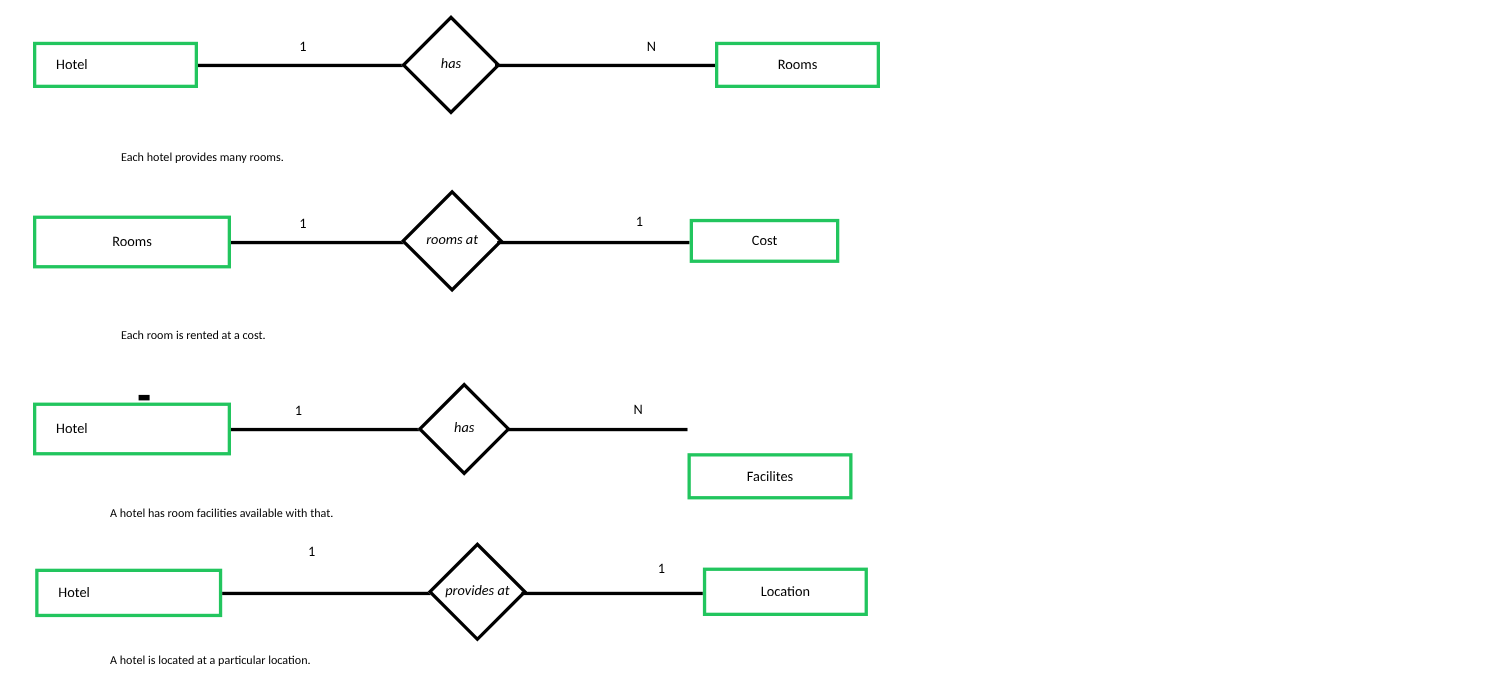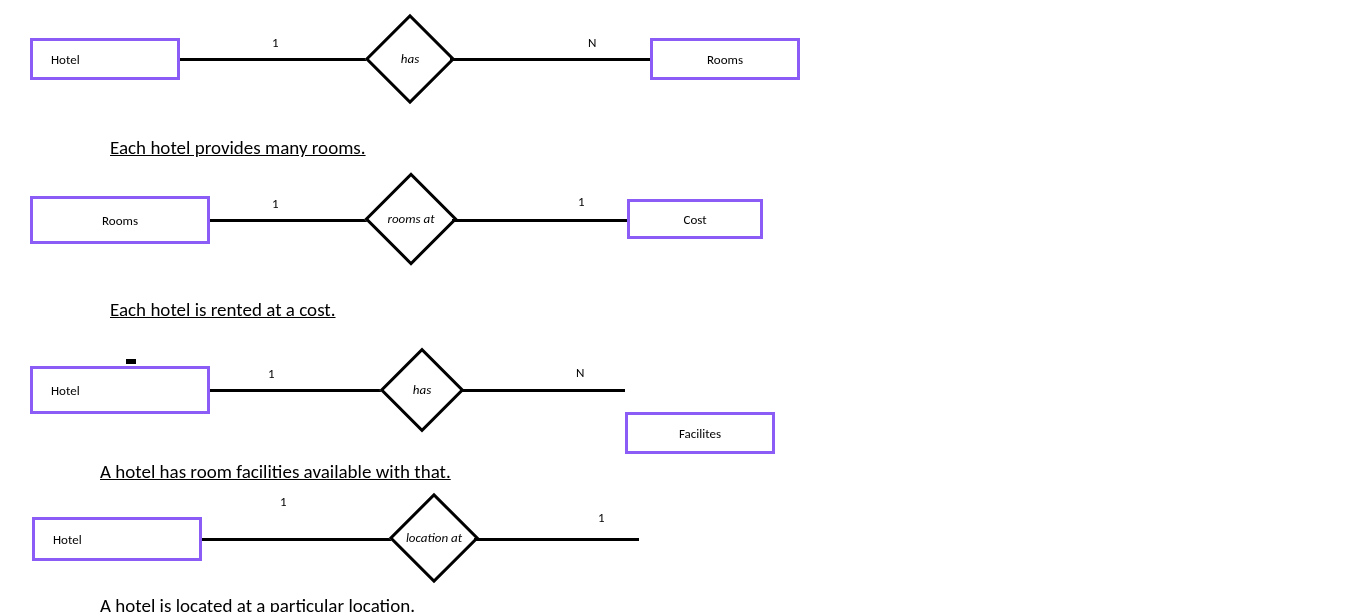--- a/index.html
+++ b/index.html
@@ -10,21 +10,21 @@
     font-size: 13px;
     color: #000;
   }
   .canvas {
     position: relative;
     width: 1360px;
     height: 612px;
   }
   .entity {
     position: absolute;
-    border: 3px solid #8b5cf6;
+    border: 3px solid #22c55e;
     background: #fff;
     box-sizing: border-box;
     display: flex;
     align-items: center;
     padding-left: 18px;
   }
   .entity.center {
     justify-content: center;
     padding-left: 0;
   }
@@ -55,22 +55,21 @@
     position: absolute;
     height: 3px;
     background: #000;
   }
   .cardlabel {
     position: absolute;
     font-size: 13px;
   }
   .caption {
     position: absolute;
-    font-size: 19px;
-    text-decoration: underline;
+    font-size: 11px;
   }
 </style>
 </head>
 <body>
 
 <div class="canvas">
 
   <div class="entity" style="left:30px; top:38px; width:150px; height:42px;">
     <span>Hotel</span>
   </div>
@@ -94,21 +93,21 @@
   <span class="cardlabel" style="left:272px; top:196px;">1</span>
   <div class="diamond-wrap" style="left:378px; top:186px; width:66px; height:66px;">
     <div class="diamond"></div>
     <div class="diamond-label" style="line-height:1.05;">rooms at</div>
   </div>
   <div class="hline" style="left:452px; top:219px; width:175px;"></div>
   <span class="cardlabel" style="left:578px; top:194px;">1</span>
   <div class="entity center" style="left:627px; top:199px; width:136px; height:40px;">
     <span>Cost</span>
   </div>
-  <div class="caption" style="left:110px; top:298px;">Each hotel is rented at a cost.</div>
+  <div class="caption" style="left:110px; top:298px;">Each room is rented at a cost.</div>
 
   <div class="entity" style="left:30px; top:366px; width:180px; height:48px;">
     <span>Hotel</span>
   </div>
 
   <div class="hline" style="left:126px; top:359px; width:10px; height:5px;"></div>
   <div class="hline" style="left:210px; top:389px; width:175px;"></div>
   <span class="cardlabel" style="left:268px; top:366px;">1</span>
   <div class="diamond-wrap" style="left:392px; top:360px; width:60px; height:60px;">
     <div class="diamond"></div>
@@ -121,19 +120,22 @@
   </div>
   <div class="caption" style="left:100px; top:460px;">A hotel has room facilities available with that.</div>
 
   <div class="entity" style="left:32px; top:517px; width:170px; height:44px;">
     <span>Hotel</span>
   </div>
   <div class="hline" style="left:202px; top:538px; width:192px;"></div>
   <span class="cardlabel" style="left:280px; top:494px;">1</span>
   <div class="diamond-wrap" style="left:402px; top:506px; width:64px; height:64px;">
     <div class="diamond"></div>
-    <div class="diamond-label" style="line-height:1.05;">location at</div>
+    <div class="diamond-label" style="line-height:1.05;">provides at</div>
   </div>
   <div class="hline" style="left:474px; top:538px; width:165px;"></div>
   <span class="cardlabel" style="left:598px; top:510px;">1</span>
+  <div class="entity center" style="left:639px; top:516px; width:150px; height:44px;">
+    <span>Location</span>
+  </div>
   <div class="caption" style="left:100px; top:594px;">A hotel is located at a particular location.</div>
 
 </div>
 
 </body></html>

